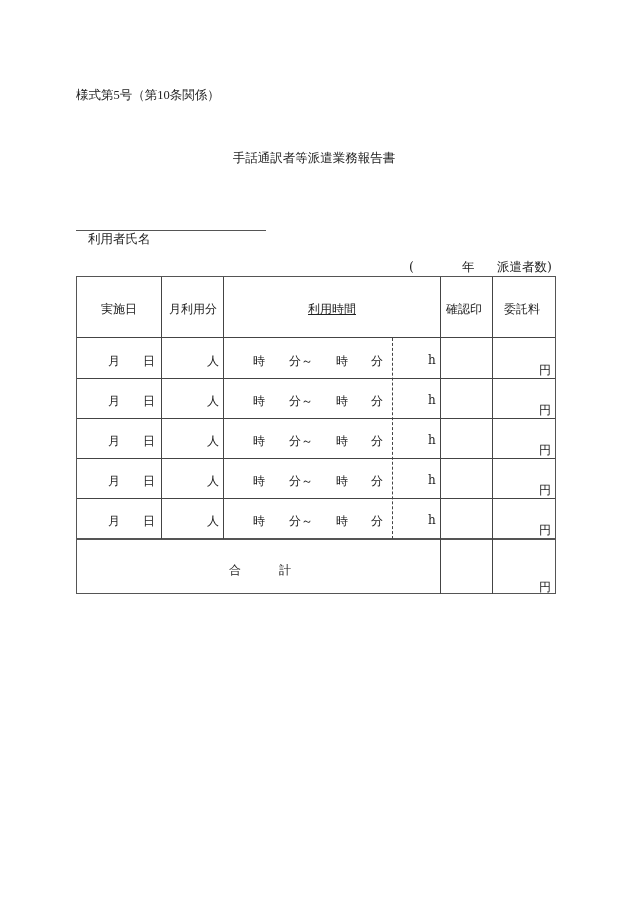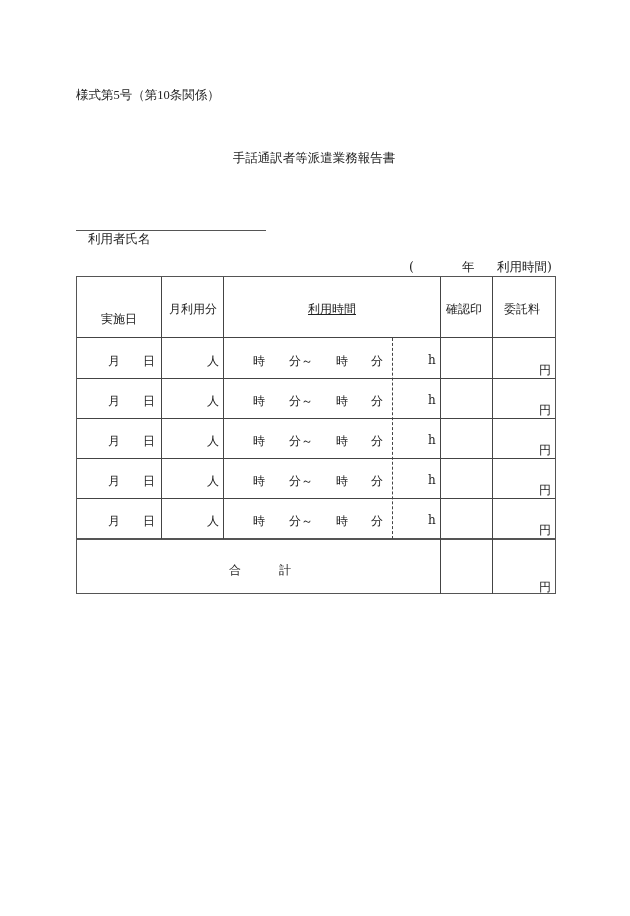--- a/index.html
+++ b/index.html
@@ -28,38 +28,38 @@
 <div class="abs form-no">様式第5号（第10条関係）</div>
 <div class="abs title">手話通訳者等派遣業務報告書</div>
 
 <div class="abs name-line"></div>
 <div class="abs name-label">利用者氏名</div>
 
 <div class="abs period" style="left:409px;">(</div>
 <div class="abs period" style="left:423px;width:36px;height:14px;"></div>
 <div class="abs period" style="left:462px;">年</div>
 <div class="abs period" style="left:478px;width:18px;height:14px;"></div>
-<div class="abs period" style="left:497px;">利用時間)</div>
+<div class="abs period" style="left:497px;">派遣者数)</div>
 
 <div class="table" id="tbl">
 
   <div class="hl" style="top:60px;"></div>
   <div class="hl" style="top:101px;"></div>
   <div class="hl" style="top:141px;"></div>
   <div class="hl" style="top:181px;"></div>
   <div class="hl" style="top:221px;"></div>
   <div class="hl thick" style="top:261px;"></div>
 
   <div class="vl" style="left:84px;top:0;height:262px;"></div>
   <div class="vl" style="left:146px;top:0;height:262px;"></div>
   <div class="vl dash" style="left:315px;top:61px;height:201px;"></div>
   <div class="vl" style="left:363px;top:0;height:317px;"></div>
   <div class="vl" style="left:415px;top:0;height:317px;"></div>
 
-  <div class="cell-text" style="left:24px;top:34px;">実施日</div>
+  <div class="cell-text" style="left:24px;top:24px;">実施日</div>
   <div class="cell-text" style="left:92px;top:24px;">月利用分</div>
   <div class="cell-text" style="left:231px;top:24px;text-decoration:underline;">利用時間</div>
   <div class="cell-text" style="left:369px;top:24px;">確認印</div>
   <div class="cell-text" style="left:427px;top:24px;">委託料</div>
 
   <div id="rows">
       <div class="cell-text" style="left: 31px; top: 76px;">月</div>
       <div class="cell-text" style="left: 66px; top: 76px;">日</div>
       <div class="cell-text" style="left: 130px; top: 76px;">人</div>
       <div class="cell-text" style="left: 176px; top: 76px;">時</div>

